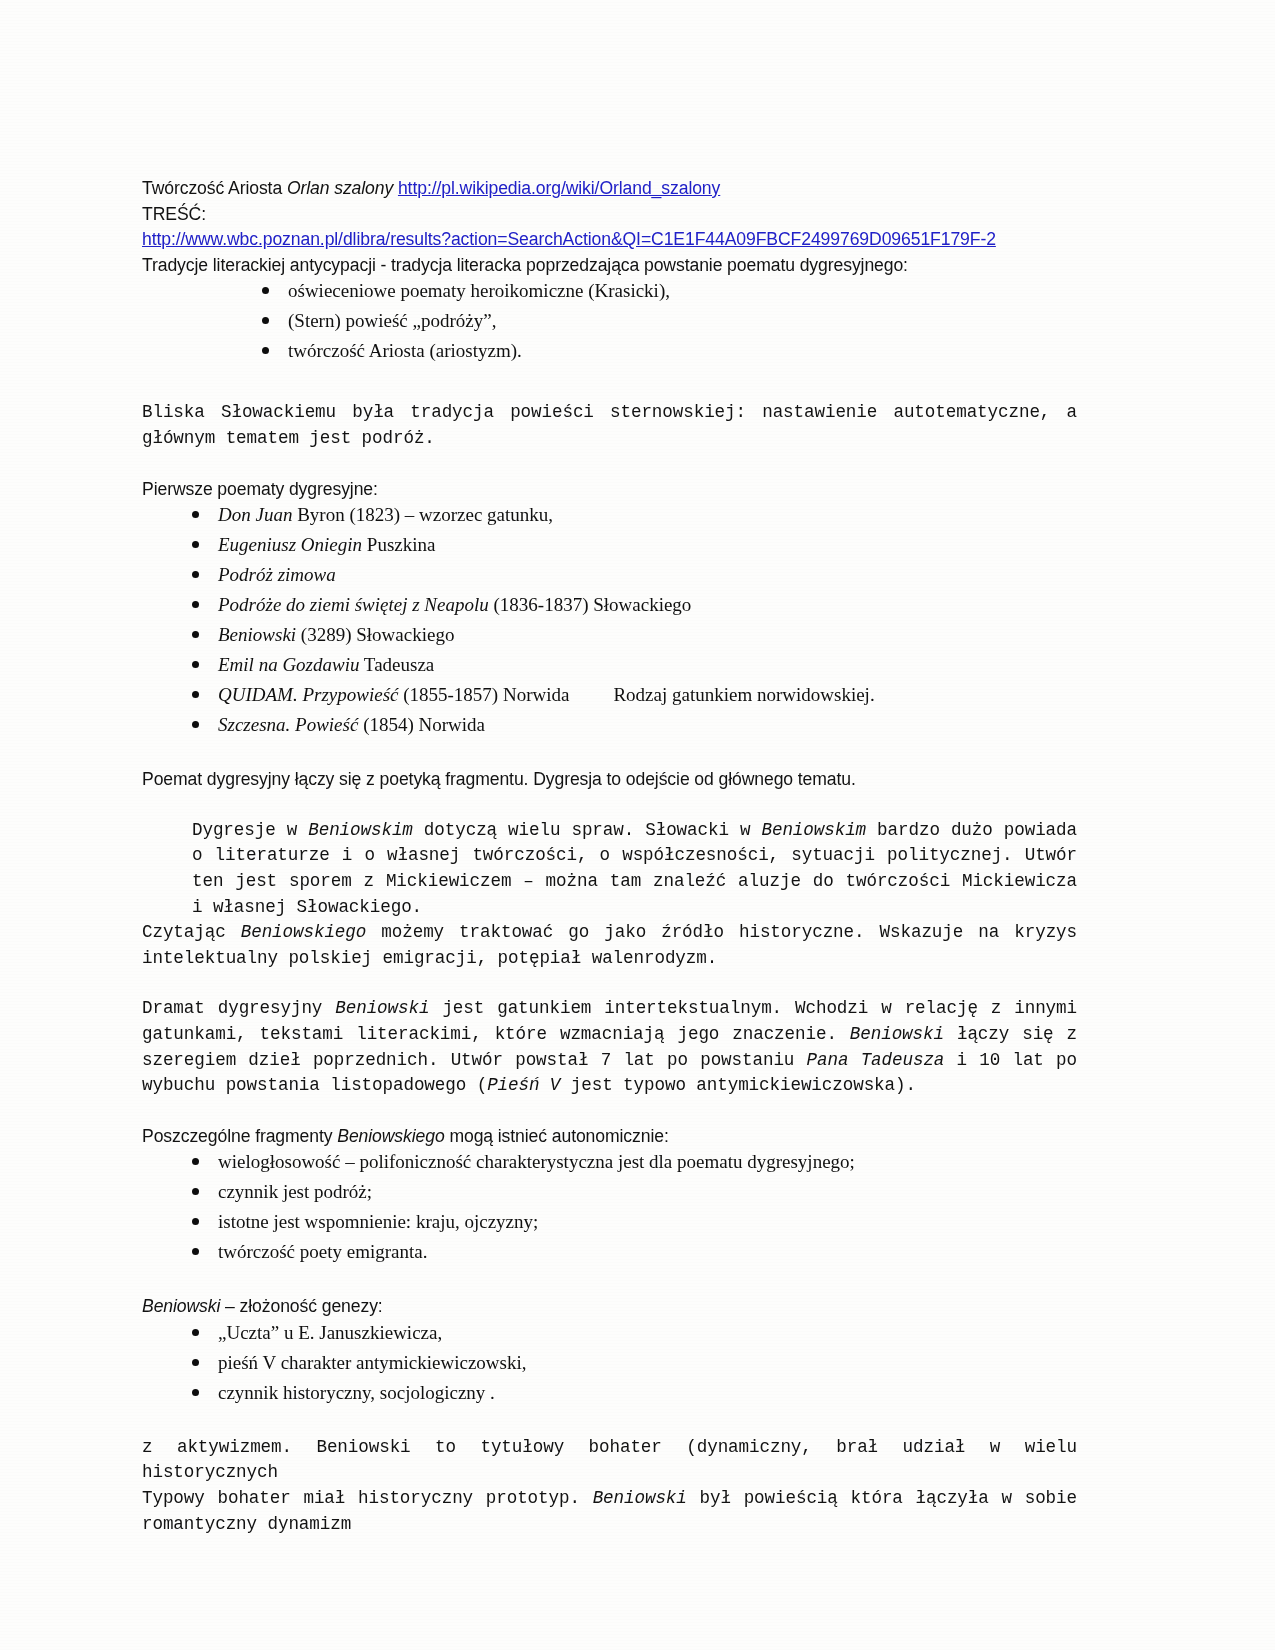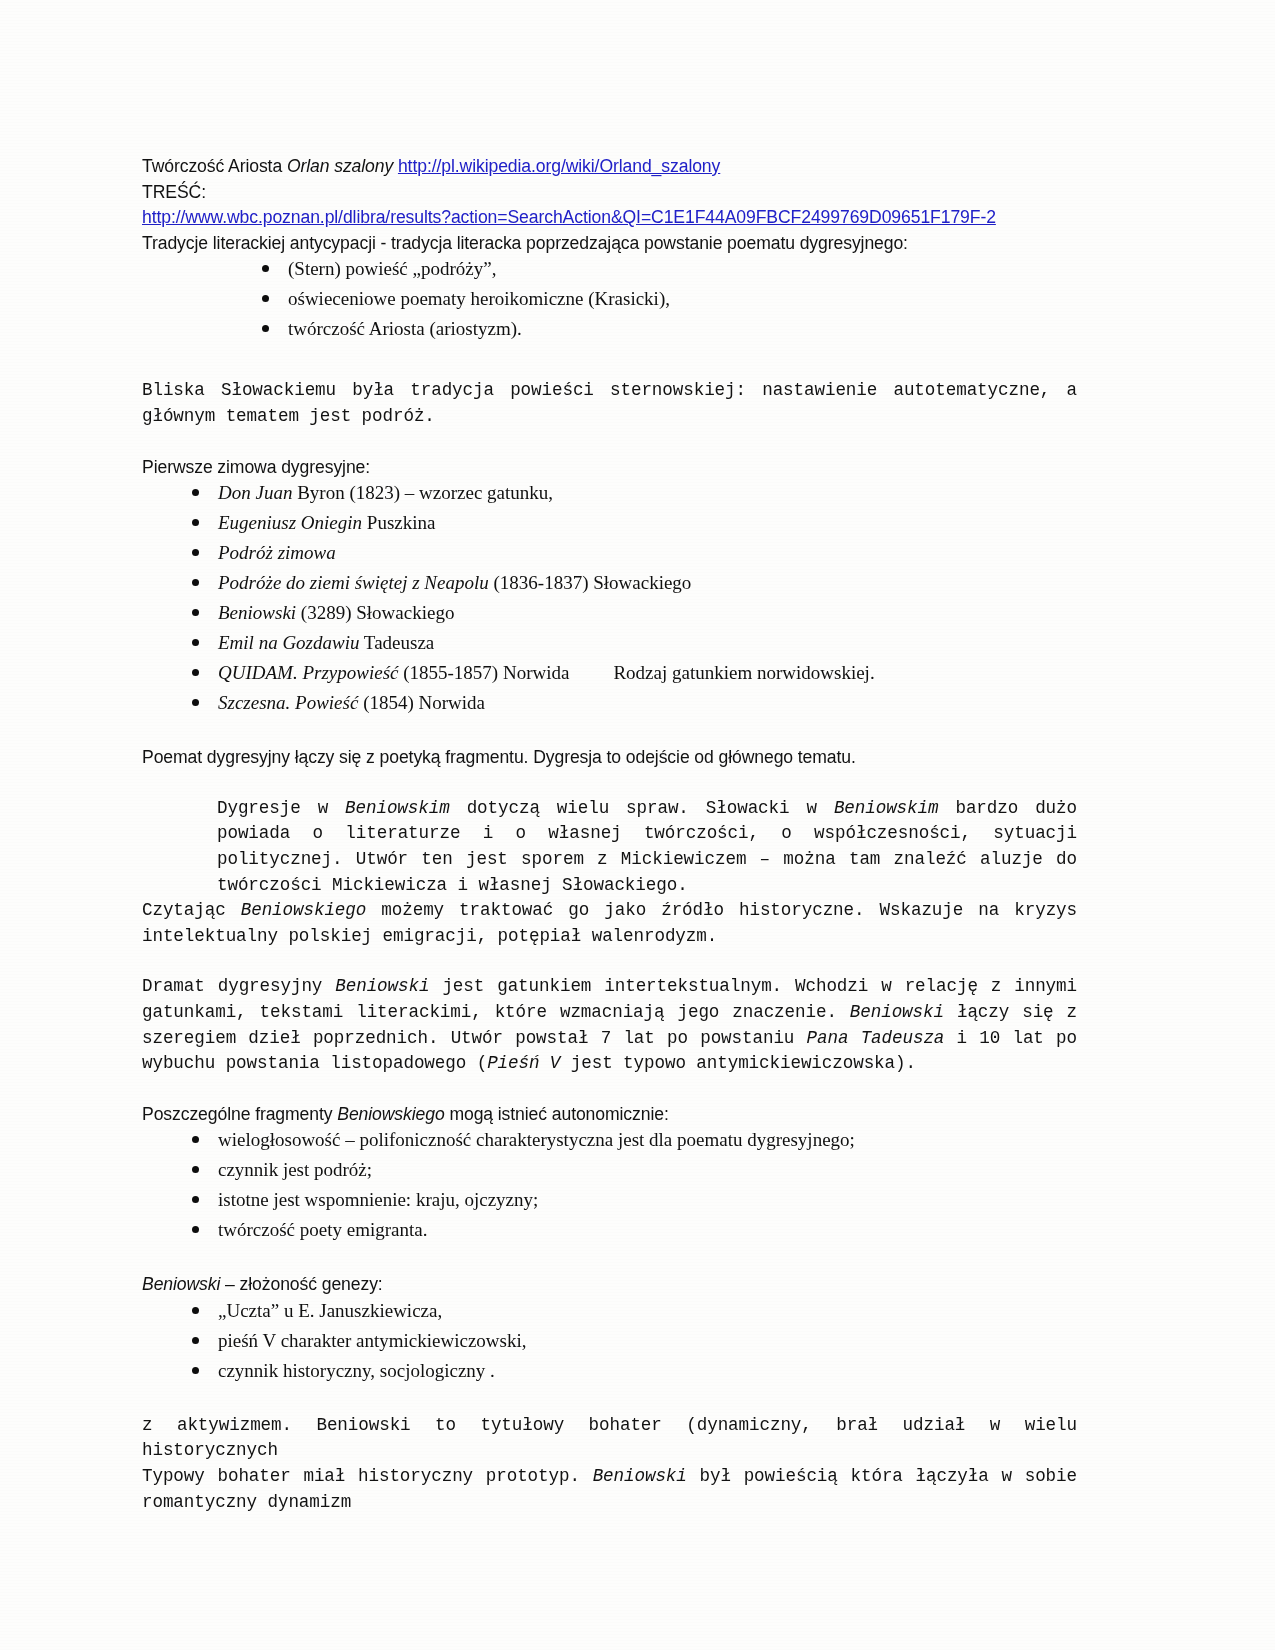--- a/index.html
+++ b/index.html
@@ -21,21 +21,21 @@
   
   .page {
     position: absolute;
     inset: 0;
     background: #fdfdfc;
   }
 
   .content {
     position: absolute;
     left: 142px;
-    top: 154px;
+    top: 176px;
     width: 935px;
   }
 
   
   .sans {
     font-family: "Liberation Sans", sans-serif;
     font-size: 17.6px;
     line-height: 25.6px;
     letter-spacing: -0.1px;
     color: #121212;
@@ -50,21 +50,21 @@
 
   .link {
     color: #2020c8;
     text-decoration: underline;
     word-break: break-all;
     cursor: pointer;
   }
 
   .para      { margin: 0; }
   .justify   { text-align: justify; text-justify: inter-word; font-family: Liberation Mono, monospace; }
-  .indent-p  { margin-left: 75px; }
+  .indent-p  { margin-left: 50px; }
   .gap-md { height: 25px; }
   .gap-lg { height: 32px; }
 
   
   ul.blist {
     list-style: none;
     margin: 0;
     padding: 0;
   }
   ul.blist > li {
@@ -105,32 +105,32 @@
 
     <p class="para sans"><span>Twórczość Ariosta </span><span class="it">Orlan szalony</span><span> </span><a class="link" href="#">http://pl.wikipedia.org/wiki/Orland_szalony</a></p>
 
     <p class="para sans">TREŚĆ:</p>
 
     <p class="para sans"><a class="link" href="#">http://www.wbc.poznan.pl/dlibra/results?action=SearchAction&amp;QI=C1E1F44A09FBCF2499769D09651F179F-2</a></p>
 
     <p class="para sans">Tradycje literackiej antycypacji - tradycja literacka poprzedzająca powstanie poematu dygresyjnego:</p>
 
     <ul class="blist deep serif">
+      <li>oświeceniowe poematy heroikomiczne (Krasicki),</li>
       <li>(Stern) powieść „podróży”,</li>
-      <li>oświeceniowe poematy heroikomiczne (Krasicki),</li>
       <li>twórczość Ariosta (ariostyzm).</li>
     </ul>
 
     <div class="gap-lg"></div>
 
     <p class="para sans justify">Bliska Słowackiemu była tradycja powieści sternowskiej: nastawienie autotematyczne, a głównym tematem jest podróż.</p>
 
     <div class="gap-md"></div>
 
-    <p class="para sans">Pierwsze zimowa dygresyjne:</p>
+    <p class="para sans">Pierwsze poematy dygresyjne:</p>
 
     <ul class="blist shall serif">
       <li><span class="it">Don Juan</span><span> Byron (1823) – wzorzec gatunku,</span></li>
       <li><span class="it">Eugeniusz Oniegin</span><span> Puszkina</span></li>
       <li><span class="it">Podróż zimowa</span><span></span></li>
       <li><span class="it">Podróże do ziemi świętej z Neapolu</span><span> (1836-1837) Słowackiego</span></li>
       <li><span class="it">Beniowski</span><span> (3289) Słowackiego</span></li>
       <li><span class="it">Emil na Gozdawiu</span><span> Tadeusza</span></li>
       <li><span class="it">QUIDAM. Przypowieść</span><span> (1855-1857) Norwida</span><span class="spacer-inline"></span><span>Rodzaj gatunkiem norwidowskiej.</span></li>
       <li><span class="it">Szczesna. Powieść</span><span> (1854) Norwida</span></li>

